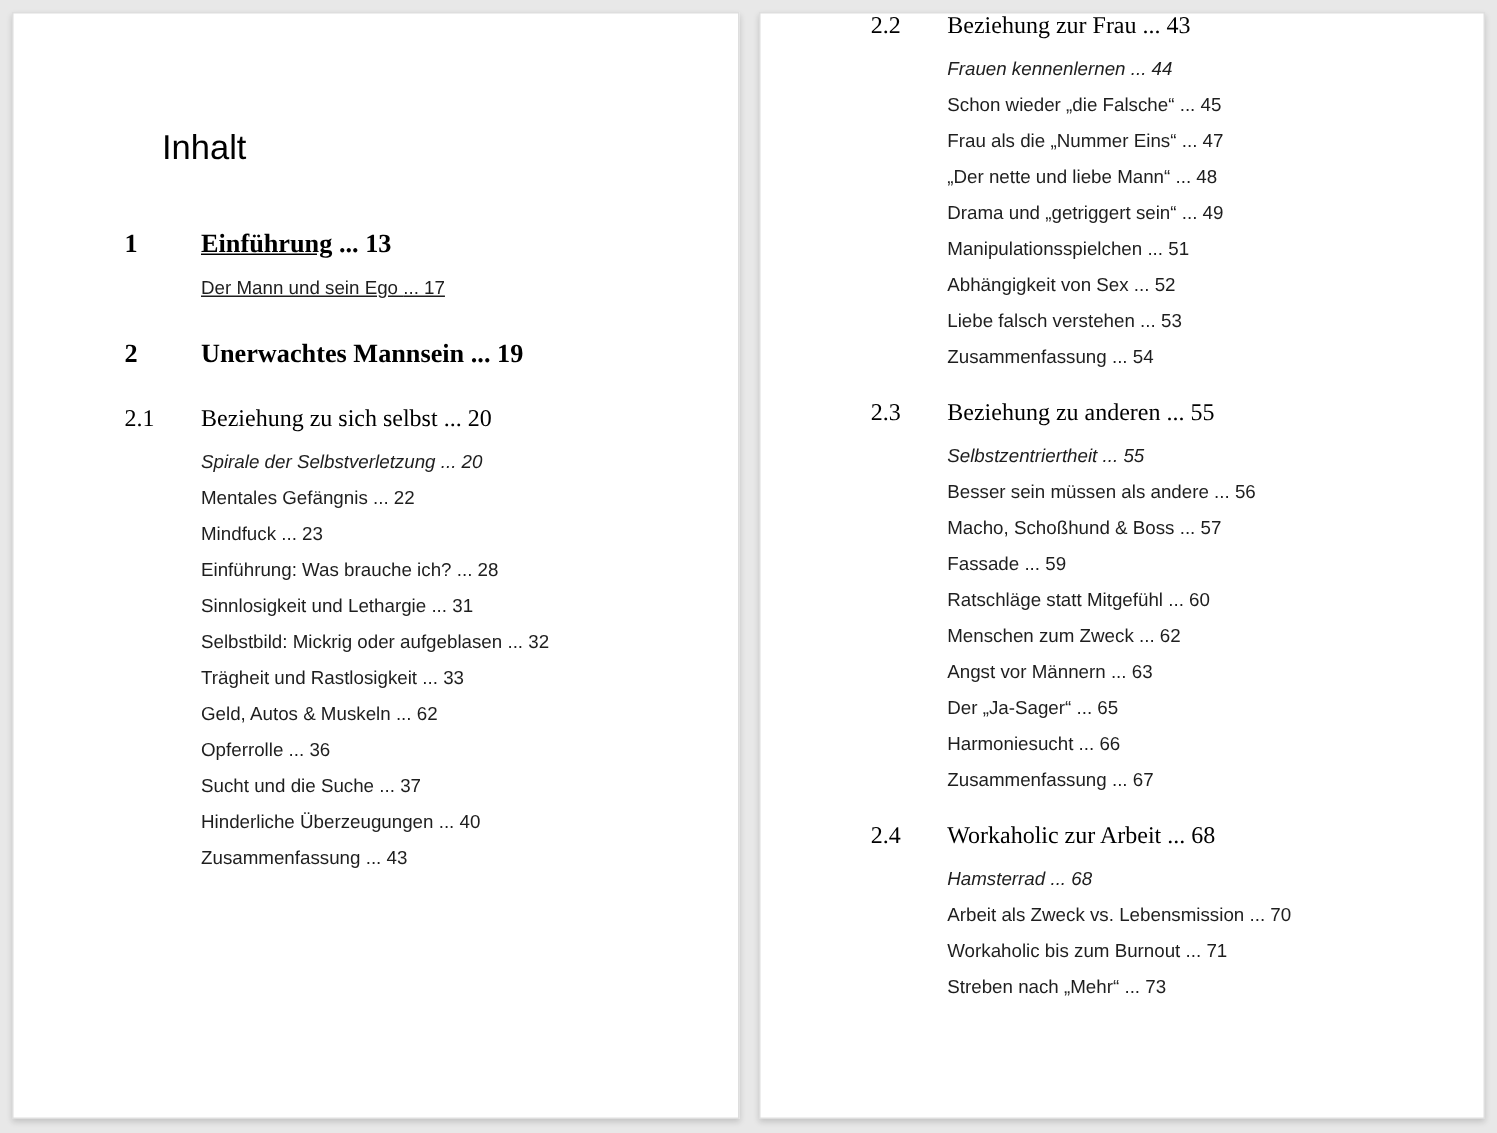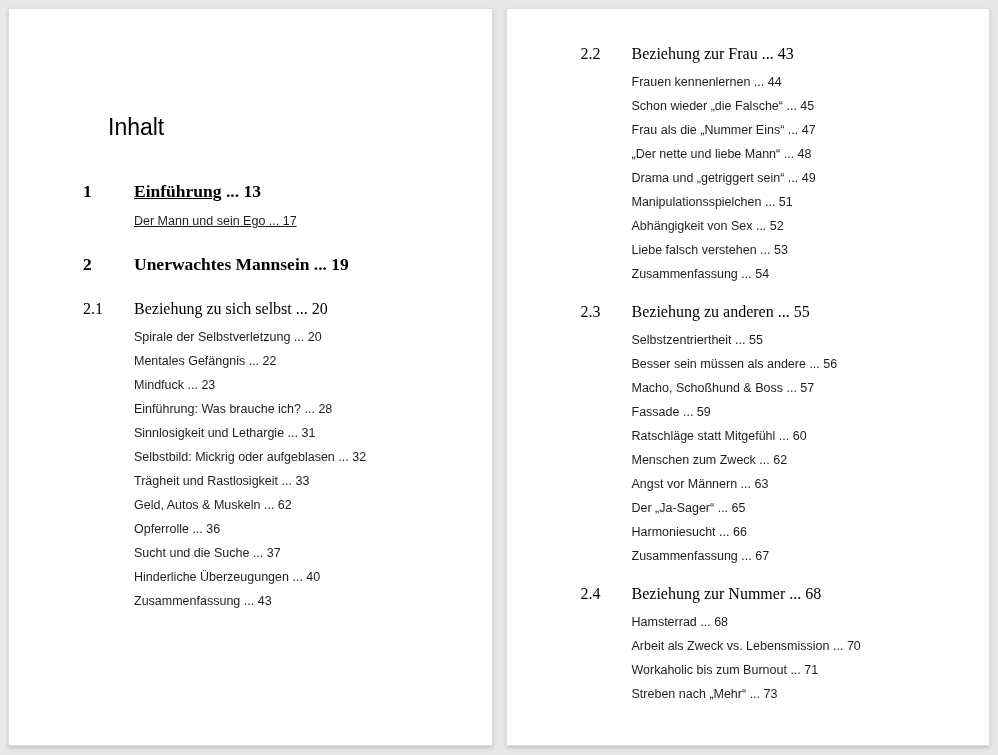--- a/index.html
+++ b/index.html
@@ -24,22 +24,22 @@
     box-shadow: 0 2px 4px rgba(0,0,0,0.16);
     box-sizing: border-box;
     overflow: hidden;
   }
   .page-content {
     box-sizing: border-box;
     height: 100%;
     padding-left: 74px;
     padding-right: 30px;
   }
-  .page-left .page-content  { padding-top: 106px; }
-  .page-right .page-content { padding-top: 36px; }
+  .page-left .page-content  { padding-top: 77px; }
+  .page-right .page-content { }
 
   .toc-title {
     font-family: "Liberation Sans", sans-serif;
     font-size: 23px;
     line-height: 25px;
     font-weight: 400;
     color: #000000;
     margin: 0 0 15px 25px;
   }
 
@@ -77,21 +77,21 @@
 
   .row.item {
     font-family: "Liberation Sans", sans-serif;
     font-size: 12.5px;
     line-height: 14px;
     color: #1e1e1e;
     padding-left: 51px;
     margin-top: 10px;
   }
   .row.chapter + .row.item { margin-top: 13px; text-decoration: underline; }
-  .row.section + .row.item { margin-top: 13px; }
+  .row.section + .row.item { margin-top: 13px; font-style: italic; }
 
   .label.underline { text-decoration: underline; }
 </style>
 </head>
 <body>
 
 <div class="canvas">
 
   <div class="page page-left">
     <div class="page-content">
@@ -215,21 +215,21 @@
             <span class="text"><span class="label">Der „Ja-Sager“</span> <span class="pageref">... 65</span></span>
           </div>
           <div class="row item">
             <span class="text"><span class="label">Harmoniesucht</span> <span class="pageref">... 66</span></span>
           </div>
           <div class="row item">
             <span class="text"><span class="label">Zusammenfassung</span> <span class="pageref">... 67</span></span>
           </div>
           <div class="row section">
             <span class="num">2.4</span>
-            <span class="text"><span class="label">Beziehung zur Nummer</span> <span class="pageref">... 68</span></span>
+            <span class="text"><span class="label">Workaholic zur Arbeit</span> <span class="pageref">... 68</span></span>
           </div>
           <div class="row item">
             <span class="text"><span class="label">Hamsterrad</span> <span class="pageref">... 68</span></span>
           </div>
           <div class="row item">
             <span class="text"><span class="label">Arbeit als Zweck vs. Lebensmission</span> <span class="pageref">... 70</span></span>
           </div>
           <div class="row item">
             <span class="text"><span class="label">Workaholic bis zum Burnout</span> <span class="pageref">... 71</span></span>
           </div>

